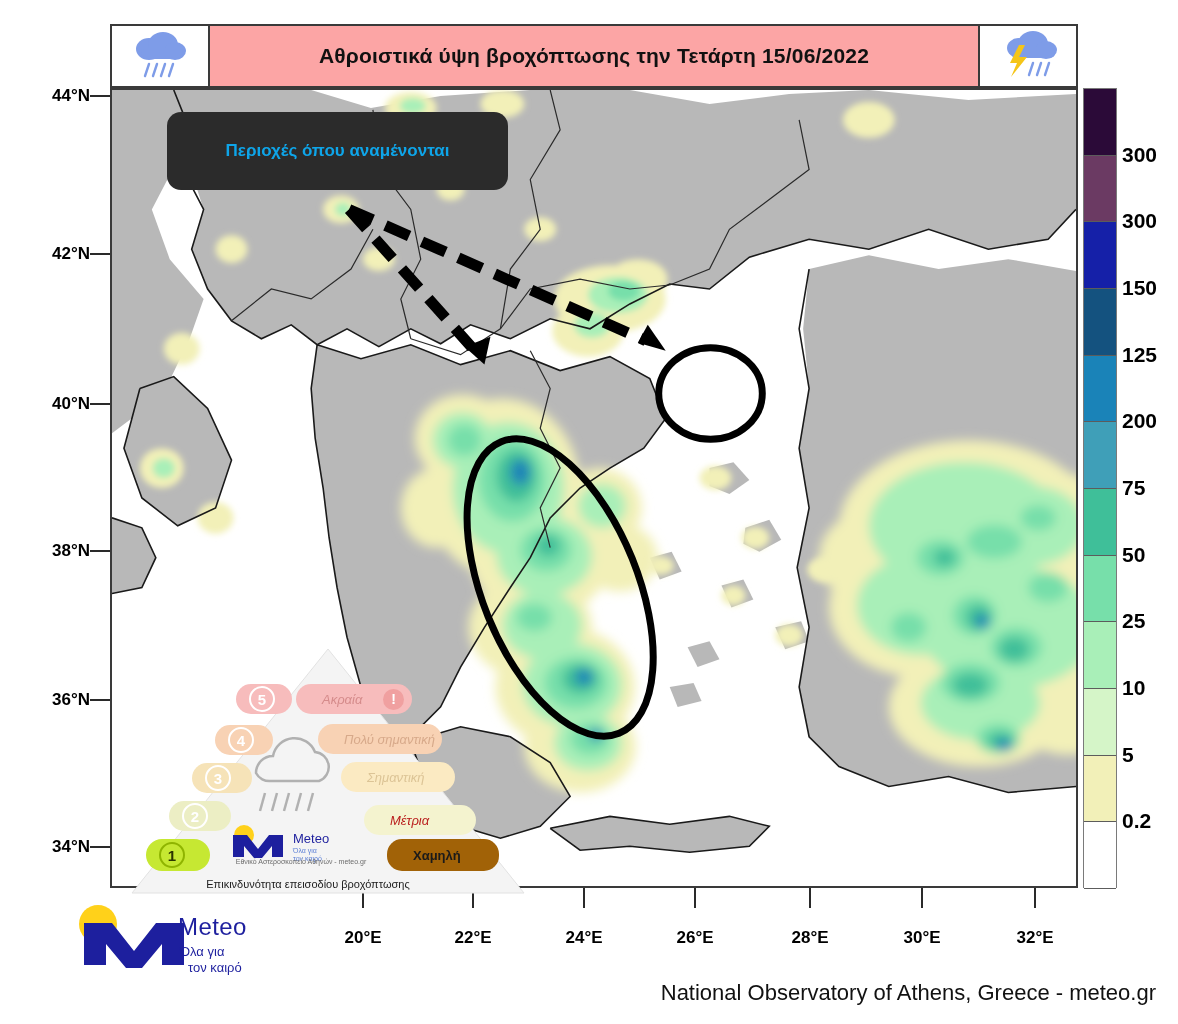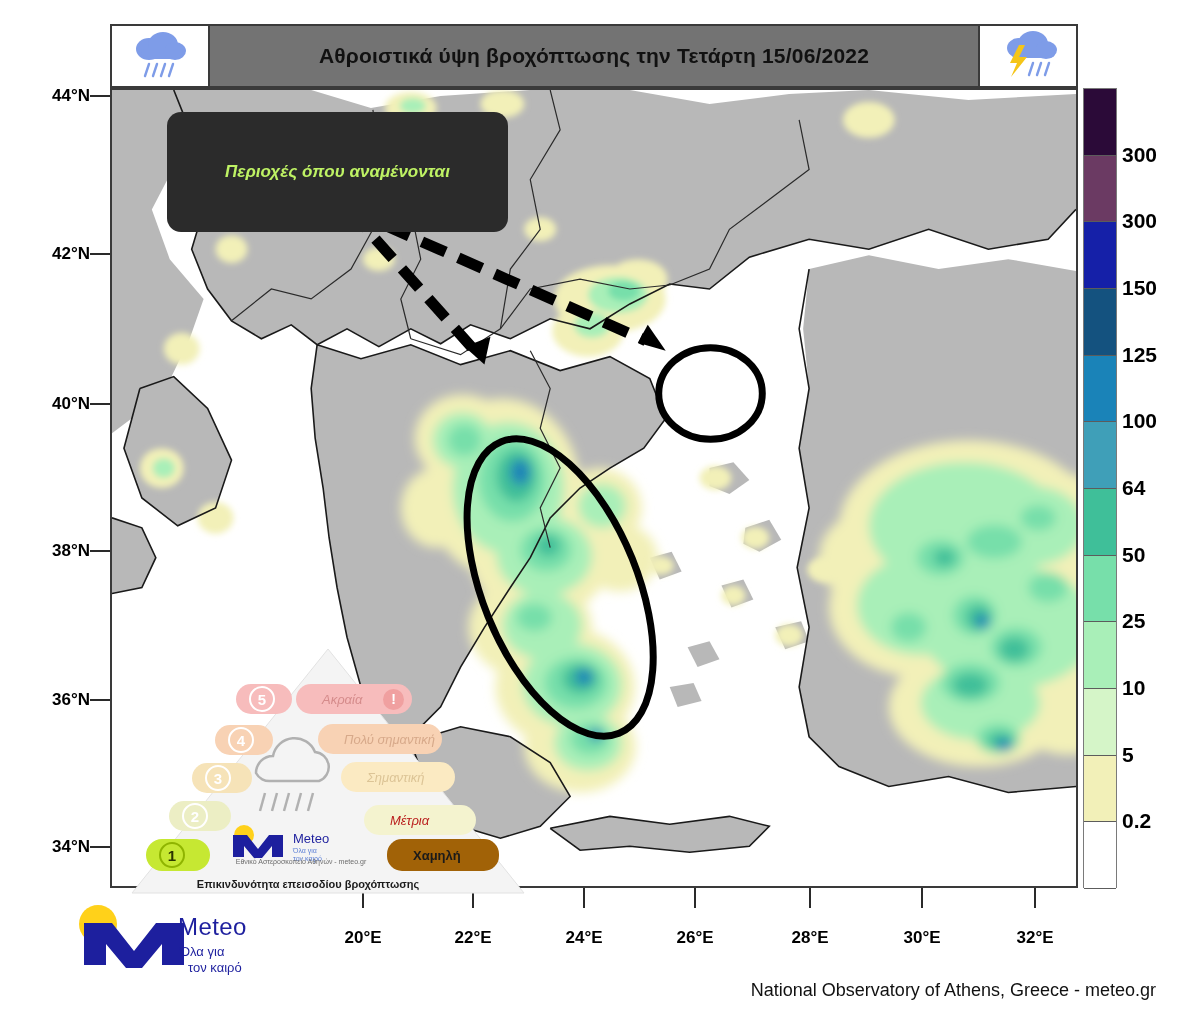--- a/index.html
+++ b/index.html
@@ -9,21 +9,21 @@
   
   #figure{position:absolute;left:0;top:0;width:1178px;height:1024px;background:#fff;}
 
   
   #map-axes{position:absolute;left:110px;top:88px;width:968px;height:800px;
             border:2px solid #3a3a3a;background:#ffffff;overflow:hidden;box-sizing:border-box;}
   #map-canvas{position:absolute;left:0;top:0;width:100%;height:100%;}
 
   
   #title-banner{position:absolute;left:110px;top:24px;width:968px;height:64px;
-       background:#737373;border:2px solid #3a3a3a;box-sizing:border-box;
+       background:#fca5a5;border:2px solid #3a3a3a;box-sizing:border-box;
        display:flex;align-items:center;justify-content:center;}
   #title-text{font-size:21px;font-weight:bold;color:#111;letter-spacing:.2px;
        text-align:center;white-space:nowrap;}
   .hdr-icon-box{position:absolute;top:24px;width:100px;height:64px;background:#fff;
        border:2px solid #3a3a3a;box-sizing:border-box;display:flex;
        align-items:center;justify-content:center;}
   #hdr-icon-left{left:110px;}
   #hdr-icon-right{left:978px;}
 
   
@@ -38,53 +38,53 @@
 
   
   #colorbar-axes{position:absolute;left:1083px;top:88px;width:34px;height:800px;
        border:1px solid #7a7a7a;box-sizing:border-box;}
   .cbar-cell{position:absolute;left:0;width:100%;box-sizing:border-box;
        border-bottom:1px solid #5c5c5c;}
   .cbar-tick-label{position:absolute;left:1122px;font-size:21px;font-weight:bold;
        transform:translateY(-50%);white-space:nowrap;}
 
   
-  #callout{position:absolute;left:167px;top:112px;width:341px;height:120px;
+  #callout{position:absolute;left:167px;top:112px;width:341px;height:78px;
        background:#2b2b2b;border-radius:14px;display:flex;flex-direction:column;
-       align-items:center;justify-content:center;color:#bef264;font-style:italic;}
+       align-items:center;justify-content:center;color:#0ea5e9;}
   #callout .cl-line{font-size:17px;font-weight:bold;line-height:1.35;
        white-space:nowrap;}
 
   
   #risk-legend{position:absolute;left:128px;top:645px;width:400px;height:253px;}
   #risk-legend .pyr{position:absolute;left:0;top:0;width:100%;height:100%;}
   .pyr-badge{position:absolute;border-radius:16px;display:flex;align-items:center;
        box-sizing:border-box;}
   .pyr-badge .num-circ{width:26px;height:26px;border-radius:50%;
        display:flex;align-items:center;justify-content:center;
        font-size:15px;font-weight:bold;box-sizing:border-box;}
   .pyr-bar{position:absolute;height:30px;border-radius:15px;display:flex;
        align-items:center;box-sizing:border-box;padding-left:26px;
        font-size:13px;font-style:italic;}
   .pyr-bar.active{font-style:normal;font-weight:bold;color:#1a1a1a;}
   #pyr-caption{position:absolute;left:56px;top:233px;width:248px;text-align:center;
-       font-size:11px;font-weight:bold;color:#1b1b1b;}
+       font-size:11px;font-weight:normal;color:#1b1b1b;}
   #pyr-logo{position:absolute;left:97px;top:178px;width:150px;height:42px;}
   #pyr-logo-sub{position:absolute;left:88px;top:213px;width:170px;text-align:center;
        font-size:7px;color:#6b6b6b;white-space:nowrap;}
 
   
   #brand-logo{position:absolute;left:72px;top:903px;width:210px;height:78px;}
   #brand-name{position:absolute;left:178px;top:913px;font-size:24px;color:#1d1f9e;
        letter-spacing:.4px;}
   #brand-tag1{position:absolute;left:180px;top:944px;font-size:13px;color:#1d1f9e;}
   #brand-tag2{position:absolute;left:188px;top:960px;font-size:13px;color:#1d1f9e;}
 
   
-  #attribution{position:absolute;right:22px;top:980px;font-size:18px;color:#111;
+  #attribution{position:absolute;right:22px;top:980px;font-size:22px;color:#111;
        white-space:nowrap;}
 </style>
 </head>
 <body>
 
 <div id="figure">
 
   <div id="map-axes">
     <svg id="map-canvas" viewBox="0 0 968 800" preserveAspectRatio="none">
       <defs>
@@ -398,22 +398,22 @@
       <div class="cbar-cell" style="top: 600px; height: 66.6667px; background: rgb(213, 245, 200);"></div>
       <div class="cbar-cell" style="top: 666.667px; height: 66.6667px; background: rgb(242, 240, 184);"></div>
       <div class="cbar-cell" style="top: 733.333px; height: 66.6667px; background: rgb(255, 255, 255);"></div>
     </div>
   <div id="cbar-labels">
       <div class="cbar-tick-label" style="top: 821.333px;">0.2</div>
       <div class="cbar-tick-label" style="top: 754.667px;">5</div>
       <div class="cbar-tick-label" style="top: 688px;">10</div>
       <div class="cbar-tick-label" style="top: 621.333px;">25</div>
       <div class="cbar-tick-label" style="top: 554.667px;">50</div>
-      <div class="cbar-tick-label" style="top: 488px;">64</div>
-      <div class="cbar-tick-label" style="top: 421.333px;">100</div>
+      <div class="cbar-tick-label" style="top: 488px;">75</div>
+      <div class="cbar-tick-label" style="top: 421.333px;">200</div>
       <div class="cbar-tick-label" style="top: 354.667px;">125</div>
       <div class="cbar-tick-label" style="top: 288px;">150</div>
       <div class="cbar-tick-label" style="top: 221.333px;">300</div>
       <div class="cbar-tick-label" style="top: 154.667px; text-align: right;">300</div>
     </div>
 
   <div id="callout">
     <div class="cl-line">Περιοχές όπου αναμένονται</div>
   </div>
 

